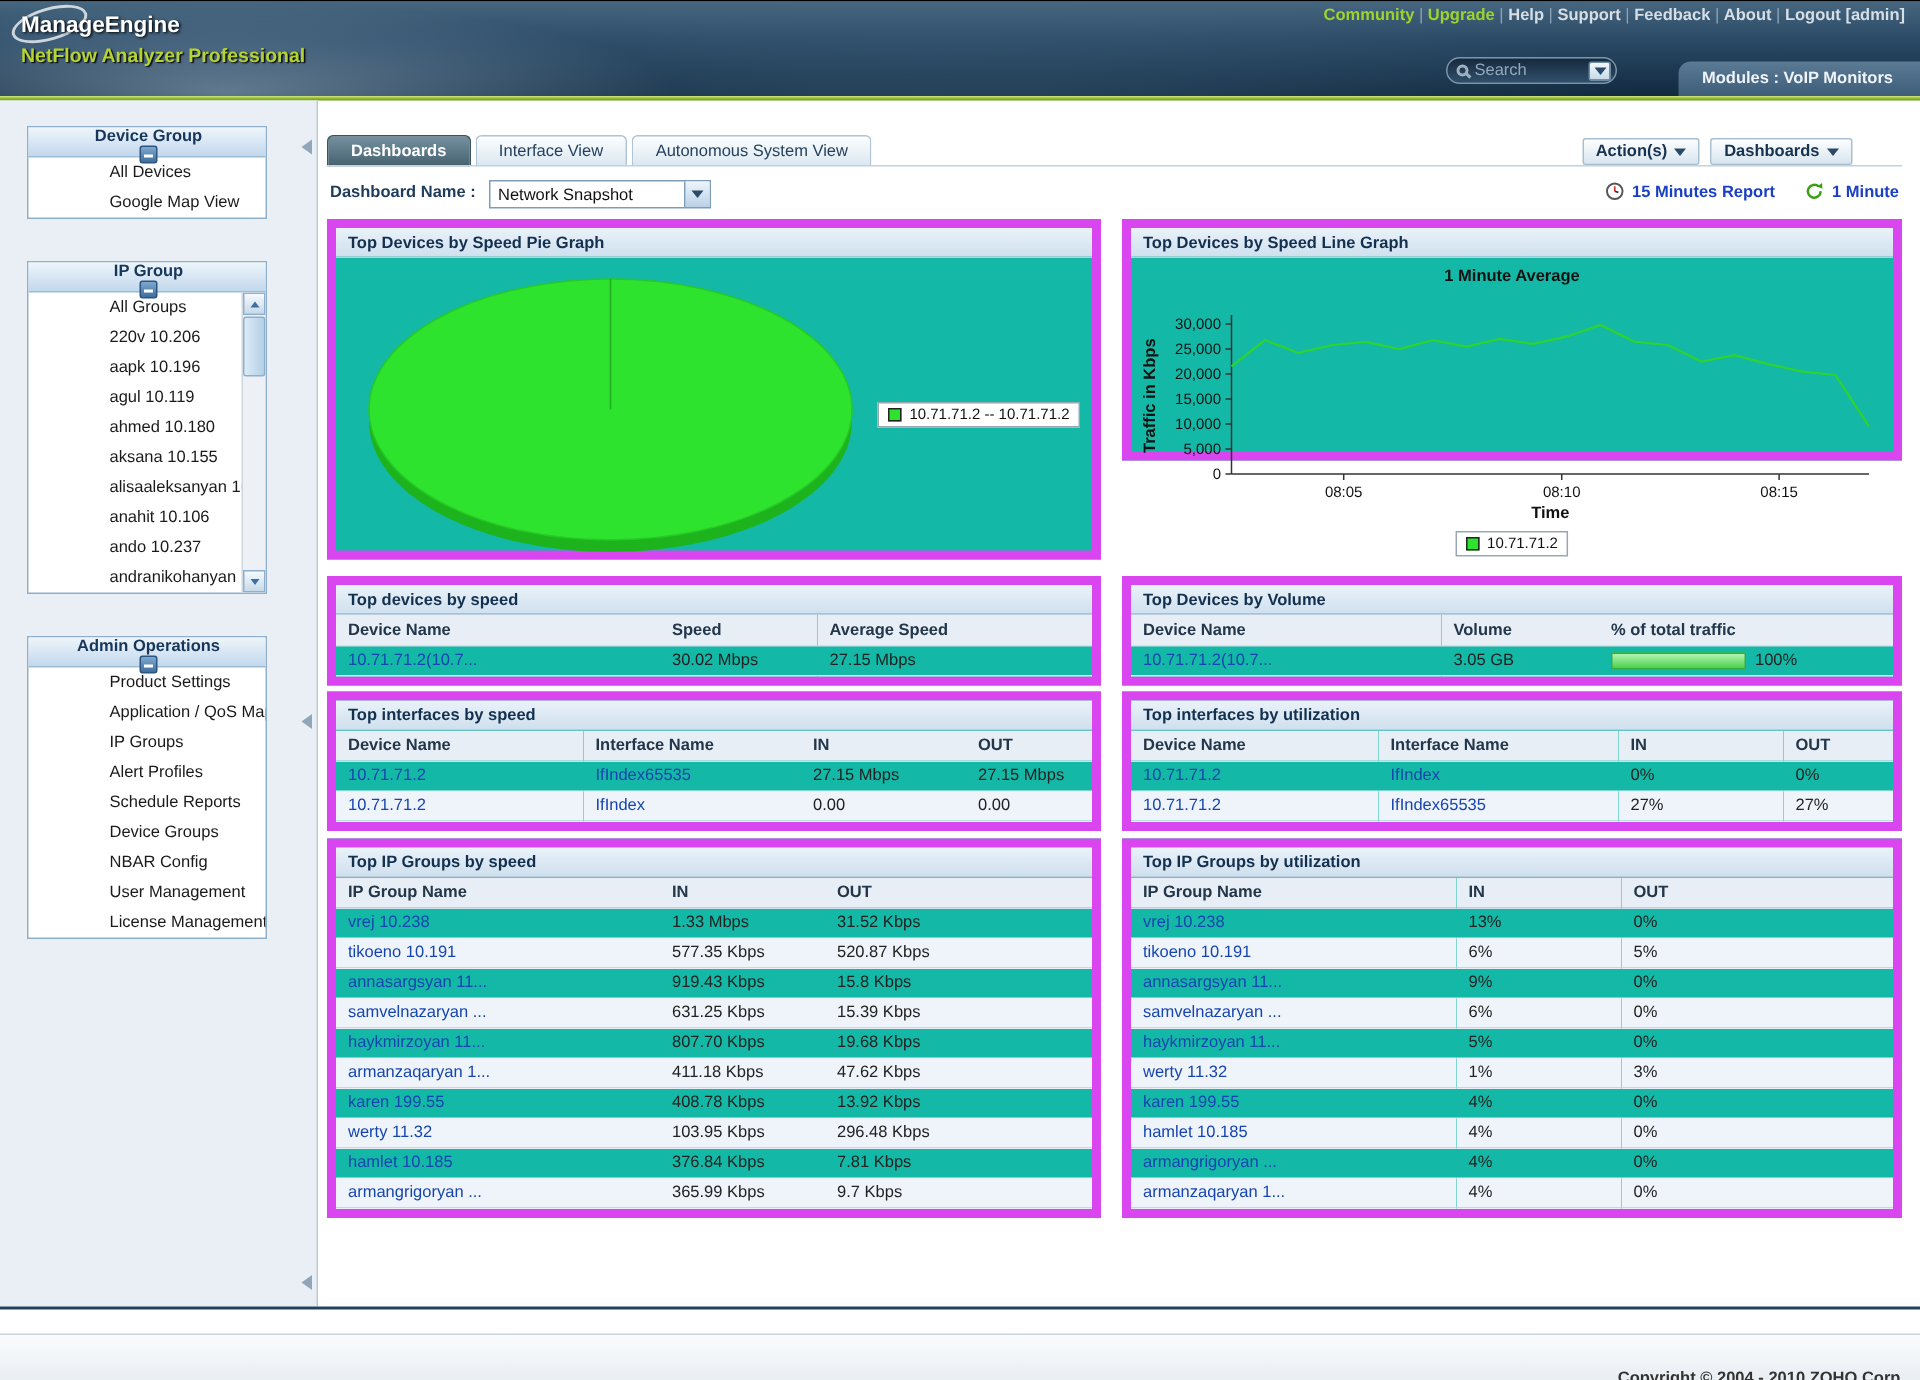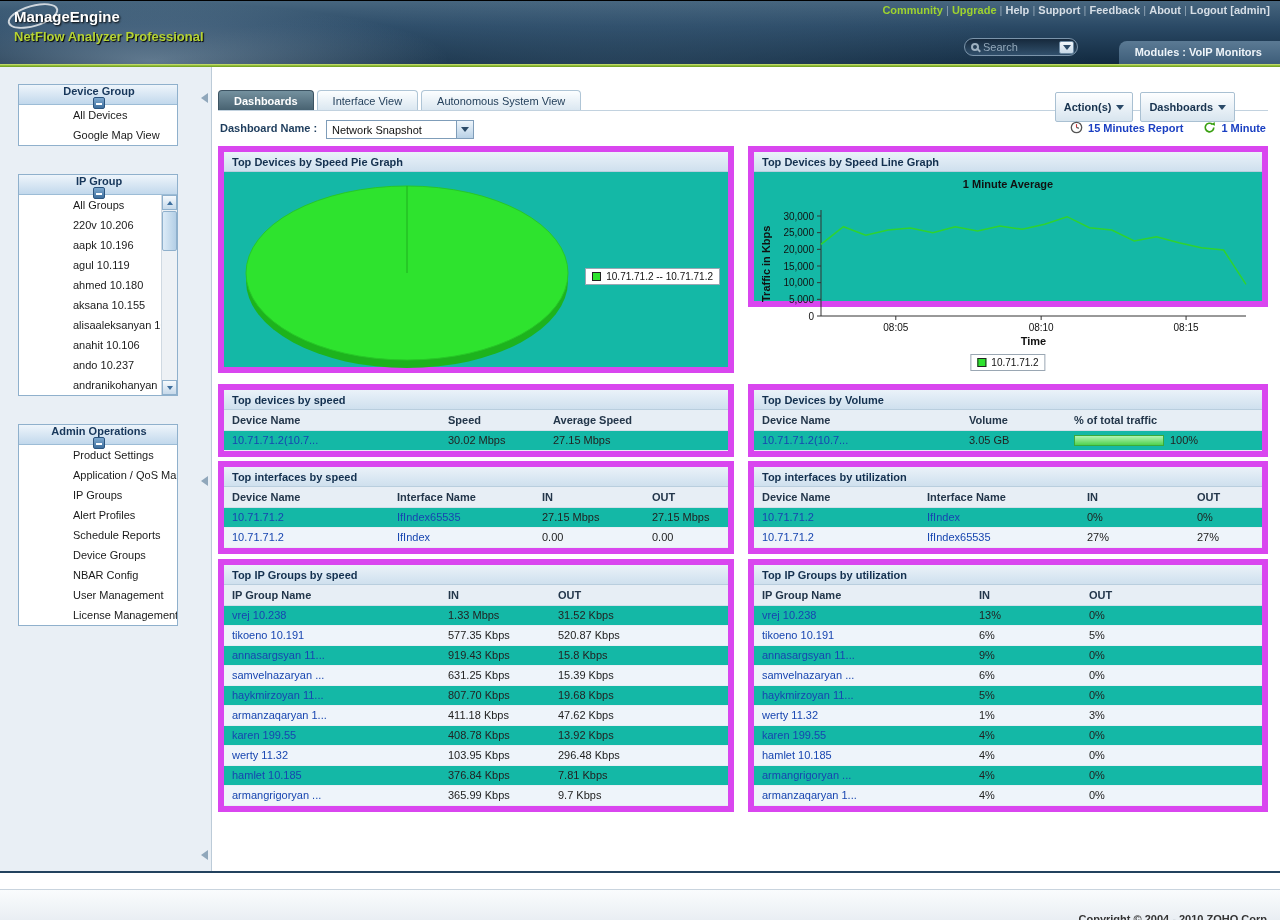--- a/index.html
+++ b/index.html
@@ -87,21 +87,21 @@
     background:linear-gradient(90deg,#dcebf7,#b4cfe6); border:1px solid #8fb0cc; border-radius:2px; cursor:grab; }
 
   
   .tabs { position:absolute; left:218px; top:90px; height:21px; display:flex; gap:3px; }
   .tab { height:21px; line-height:21px; padding:0 15px; border-radius:4px 4px 0 0;
     background:linear-gradient(#fcfeff,#d9e6f0); border:1px solid #afc5d6; border-bottom:none;
     color:#25415c; cursor:pointer; }
   .tab.active { background:linear-gradient(#74919f,#46606f); color:#fff; font-weight:bold; border-color:#3c5362; }
   .tabs-underline { position:absolute; left:218px; top:110px; width:1050px; height:1px; background:#c2d2df; }
   .tab-actions { position:absolute; right:45px; top:92px; display:flex; gap:7px; }
-  .dd-btn { height:30px; display:flex; align-items:center; gap:5px; padding:0 8px;
+  .dd-btn { height:18px; display:flex; align-items:center; gap:5px; padding:0 8px;
     background:linear-gradient(#fdfeff,#d8e5ef); border:1px solid #a9c0d2; border-radius:2px;
     color:#17324e; font-weight:bold; cursor:pointer; }
   .tri-down { width:0; height:0; border-left:4px solid transparent; border-right:4px solid transparent; border-top:5px solid #2b4a68; }
 
   .dash-row { position:absolute; left:218px; top:118px; width:1050px; height:24px; }
   .dash-label { position:absolute; left:2px; top:4px; color:#1d3c5c; font-weight:bold; }
   .select { position:absolute; left:108px; top:2px; display:flex; width:148px; height:19px;
     border:1px solid #7f9db9; background:#fff; align-items:center; cursor:pointer; }
   .select .val { flex:1; padding-left:5px; color:#111; }
   .select .btn { width:17px; height:17px; background:linear-gradient(#eef5fb,#b9d1e6);

